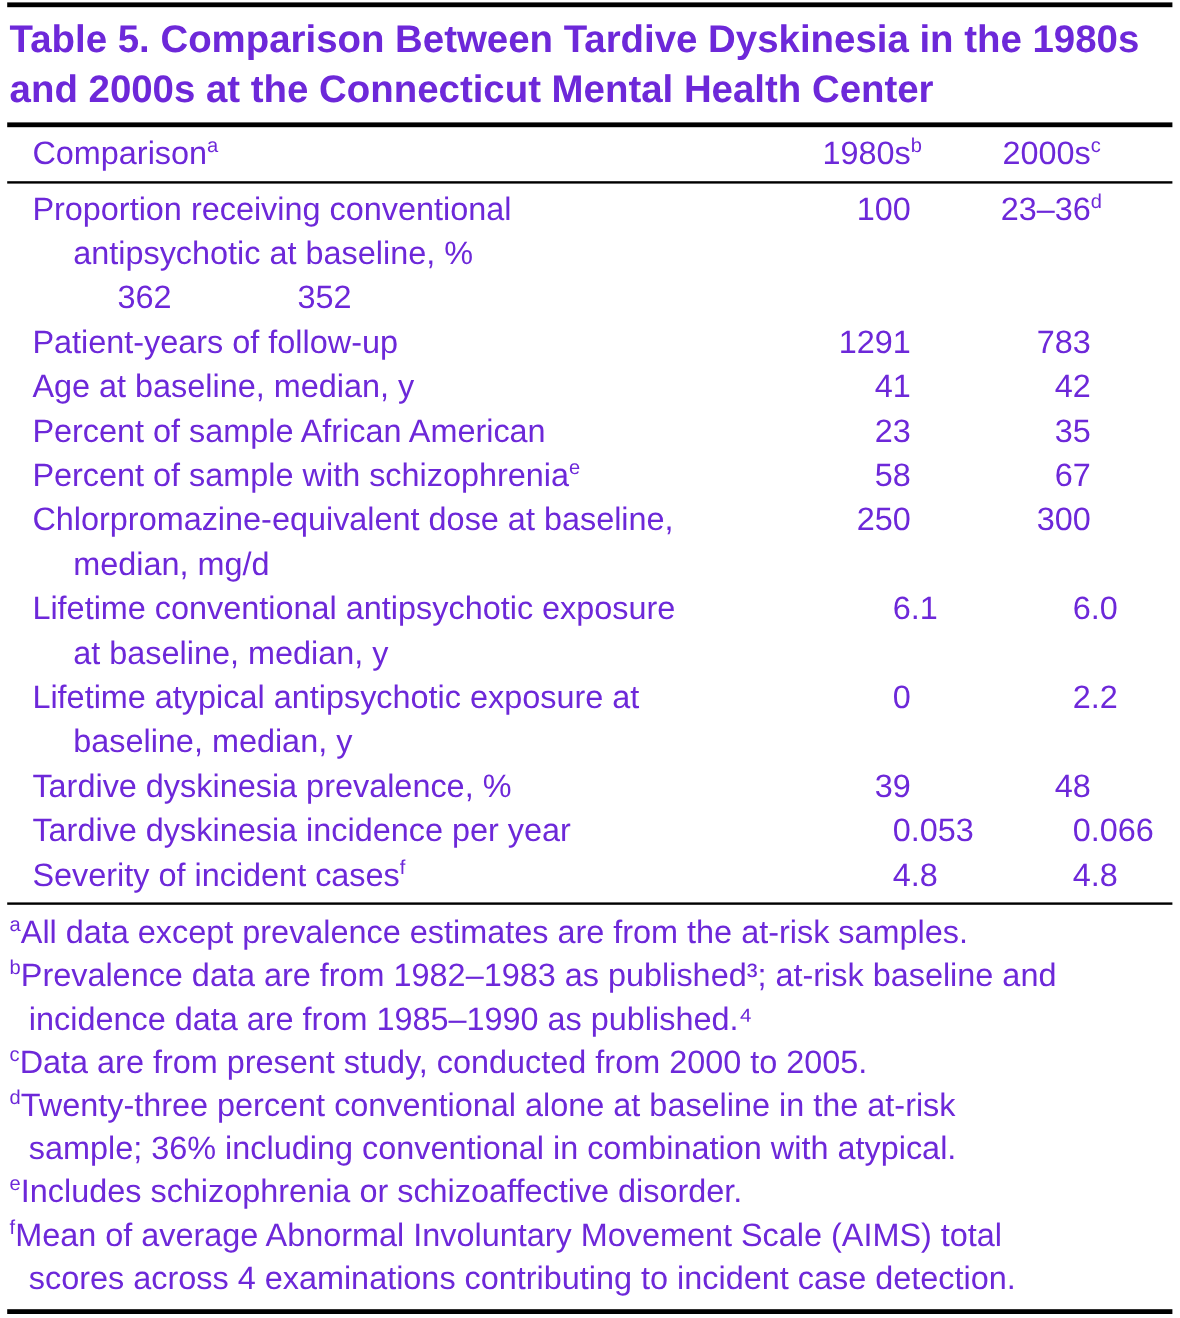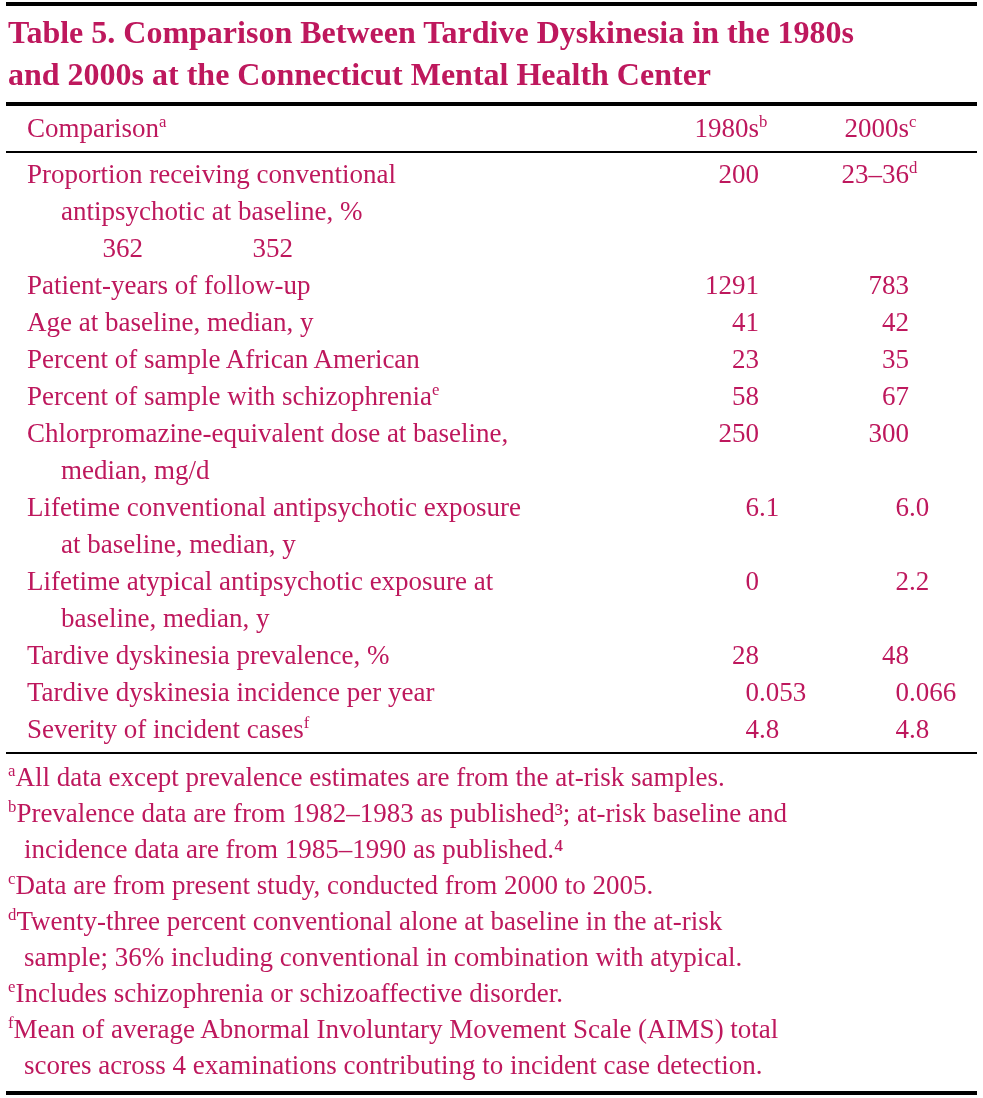--- a/index.html
+++ b/index.html
@@ -1,22 +1,22 @@
 <!DOCTYPE html>
 <html><head>
 <meta charset="utf-8">
 <style>
   html, body { margin: 0; padding: 0; background: #ffffff; }
   .page {
     width: 983px;
     min-height: 1098px;
     box-sizing: border-box;
     background: #ffffff;
-    color: #be185d;
-    font-family: Liberation Serif, serif;
+    color: #6d28d9;
+    font-family: Liberation Sans, sans-serif;
     padding: 2px 6px 0 6px;
     overflow: hidden;
   }
   .rule { background: #000000; width: 100%; }
   .rule.thick { height: 4px; }
   .rule.thin { height: 2px; }
 
   .title {
     font-size: 32px;
     font-weight: bold;
@@ -70,21 +70,21 @@
     <div class="cell-label"><span>Comparison</span><sup>a</sup></div>
     <div class="cell-num col1"><span class="num-int">1980s</span><span class="num-frac"><sup>b</sup></span></div>
     <div class="cell-num col2"><span class="num-int">2000s</span><span class="num-frac"><sup>c</sup></span></div>
   </div>
 
   <div class="rule thin"></div>
 
   <div id="rows">
       <div class="row">
         <div class="cell-label">Proportion receiving conventional<br>antipsychotic at baseline, %</div>
-        <div class="cell-num col1"><span class="num-int">200</span><span class="num-frac"></span></div>
+        <div class="cell-num col1"><span class="num-int">100</span><span class="num-frac"></span></div>
         <div class="cell-num col2"><span class="num-int">23–36</span><span class="num-frac"><sup>d</sup></span></div>
       </div>
       <div class="row">
         <div class="cell-num col1"><span class="num-int">362</span><span class="num-frac"></span></div>
         <div class="cell-num col2"><span class="num-int">352</span><span class="num-frac"></span></div>
       </div>
       <div class="row">
         <div class="cell-label">Patient-years of follow-up</div>
         <div class="cell-num col1"><span class="num-int">1291</span><span class="num-frac"></span></div>
         <div class="cell-num col2"><span class="num-int">783</span><span class="num-frac"></span></div>
@@ -114,21 +114,21 @@
         <div class="cell-num col1"><span class="num-int">6</span><span class="num-frac">.1</span></div>
         <div class="cell-num col2"><span class="num-int">6</span><span class="num-frac">.0</span></div>
       </div>
       <div class="row">
         <div class="cell-label">Lifetime atypical antipsychotic exposure at<br>baseline, median, y</div>
         <div class="cell-num col1"><span class="num-int">0</span><span class="num-frac"></span></div>
         <div class="cell-num col2"><span class="num-int">2</span><span class="num-frac">.2</span></div>
       </div>
       <div class="row">
         <div class="cell-label">Tardive dyskinesia prevalence, %</div>
-        <div class="cell-num col1"><span class="num-int">28</span><span class="num-frac"></span></div>
+        <div class="cell-num col1"><span class="num-int">39</span><span class="num-frac"></span></div>
         <div class="cell-num col2"><span class="num-int">48</span><span class="num-frac"></span></div>
       </div>
       <div class="row">
         <div class="cell-label">Tardive dyskinesia incidence per year</div>
         <div class="cell-num col1"><span class="num-int">0</span><span class="num-frac">.053</span></div>
         <div class="cell-num col2"><span class="num-int">0</span><span class="num-frac">.066</span></div>
       </div>
       <div class="row">
         <div class="cell-label">Severity of incident cases<sup>f</sup></div>
         <div class="cell-num col1"><span class="num-int">4</span><span class="num-frac">.8</span></div>

